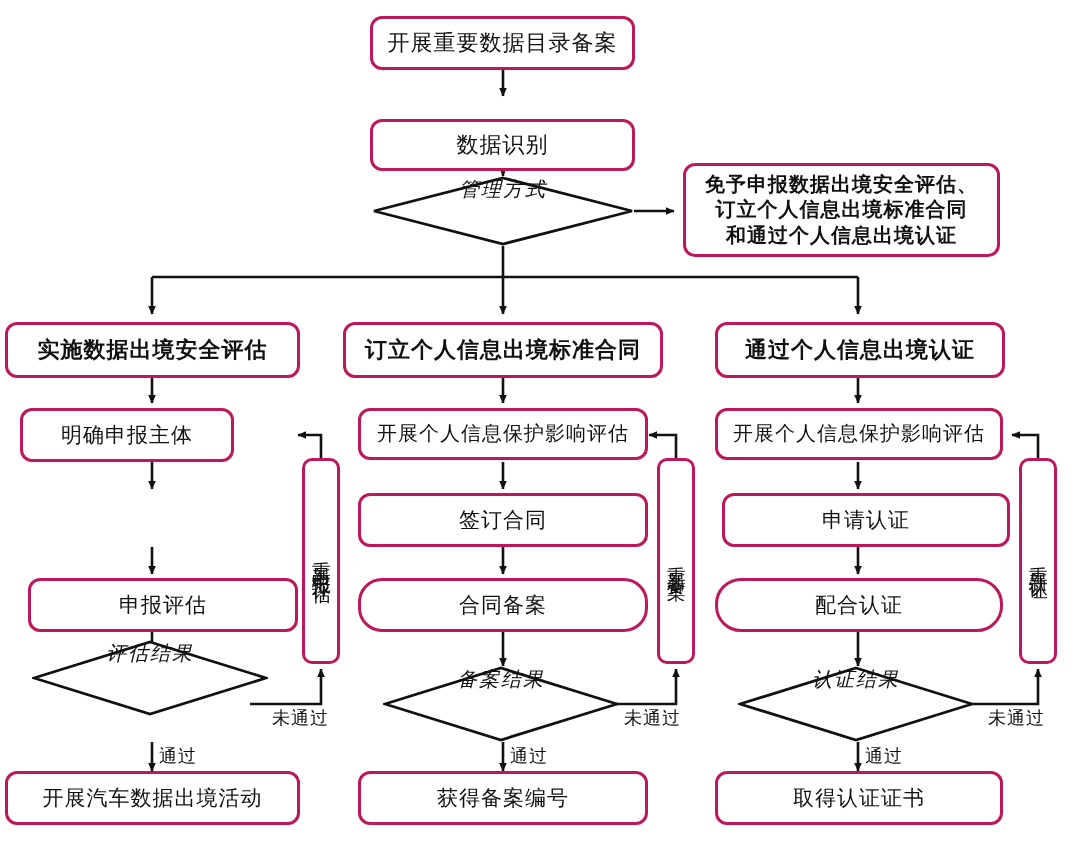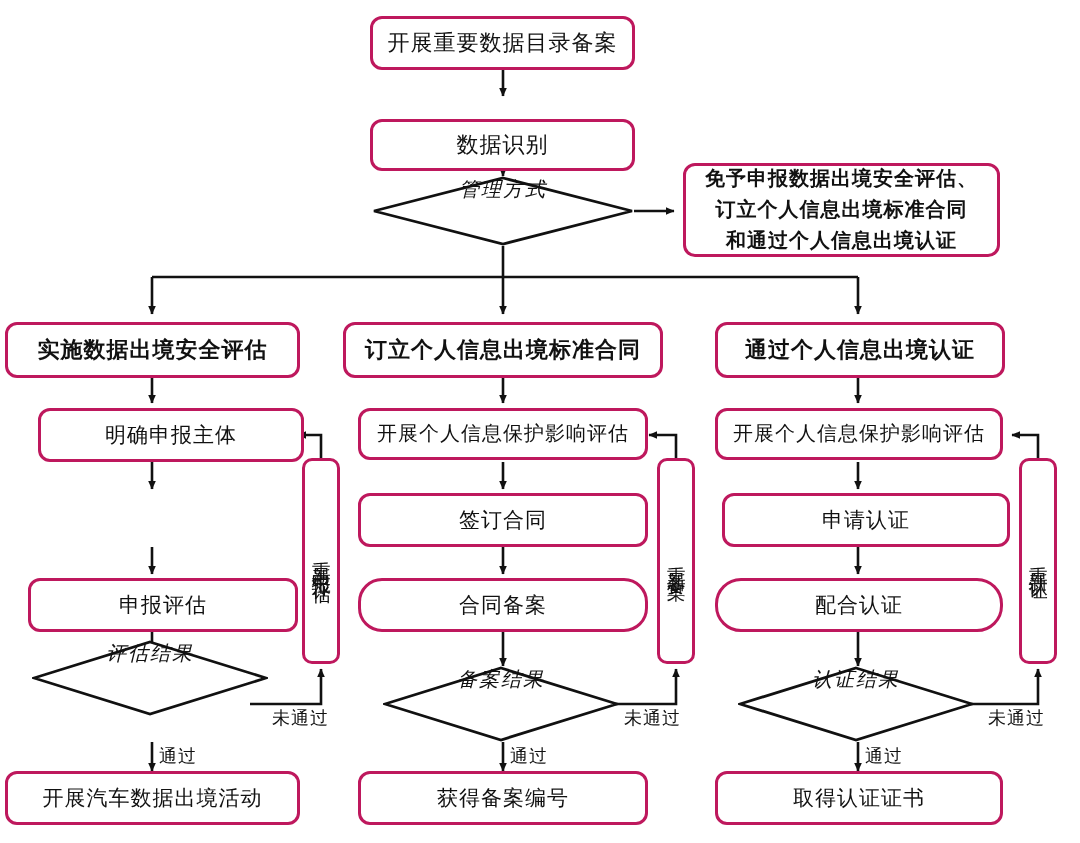--- a/index.html
+++ b/index.html
@@ -144,37 +144,37 @@
     <span>数据识别</span>
   </div>
 
   <div class="diamond" style="left:372px; top:176px; width:262px; height:70px;">
     <svg width="262" height="70" viewBox="0 0 262 70">
       <polygon points="131,2 260,35 131,68 2,35" fill="#ffffff" stroke="#111111" stroke-width="2.8"></polygon>
     </svg>
     <span class="dlabel fs20">管理方式</span>
   </div>
 
-  <div class="node bold fs20" style="left:683px; top:163px; width:317px; height:94px; flex-direction:column; padding:0 16px;justify-content:space-between;">
+  <div class="node bold fs20" style="left:683px; top:163px; width:317px; height:94px; flex-direction:column; padding:0 16px;">
     <span>免予申报数据出境安全评估、</span>
     <span>订立个人信息出境标准合同</span>
     <span>和通过个人信息出境认证</span>
   </div>
 
   <div class="node bold fs22" style="left:5px; top:322px; width:295px; height:56px;">
     <span>实施数据出境安全评估</span>
   </div>
   <div class="node bold fs22" style="left:343px; top:322px; width:320px; height:56px;">
     <span>订立个人信息出境标准合同</span>
   </div>
   <div class="node bold fs22" style="left:715px; top:322px; width:290px; height:56px;">
     <span>通过个人信息出境认证</span>
   </div>
 
-  <div class="node fs21" style="left:38px; top:408px; width:266px; height:54px;">
+  <div class="node fs21" style="left:20px; top:408px; width:214px; height:54px;">
     <span>明确申报主体</span>
   </div>
   <div class="node fs21" style="left:28px; top:578px; width:270px; height:54px;">
     <span>申报评估</span>
   </div>
   <div class="node vert fs19" style="left:302px; top:458px; width:38px; height:206px;">
     <span>重新申报评估</span>
   </div>
   <div class="diamond" style="left:32px; top:640px; width:236px; height:76px;">
     <svg width="236" height="76" viewBox="0 0 236 76">

